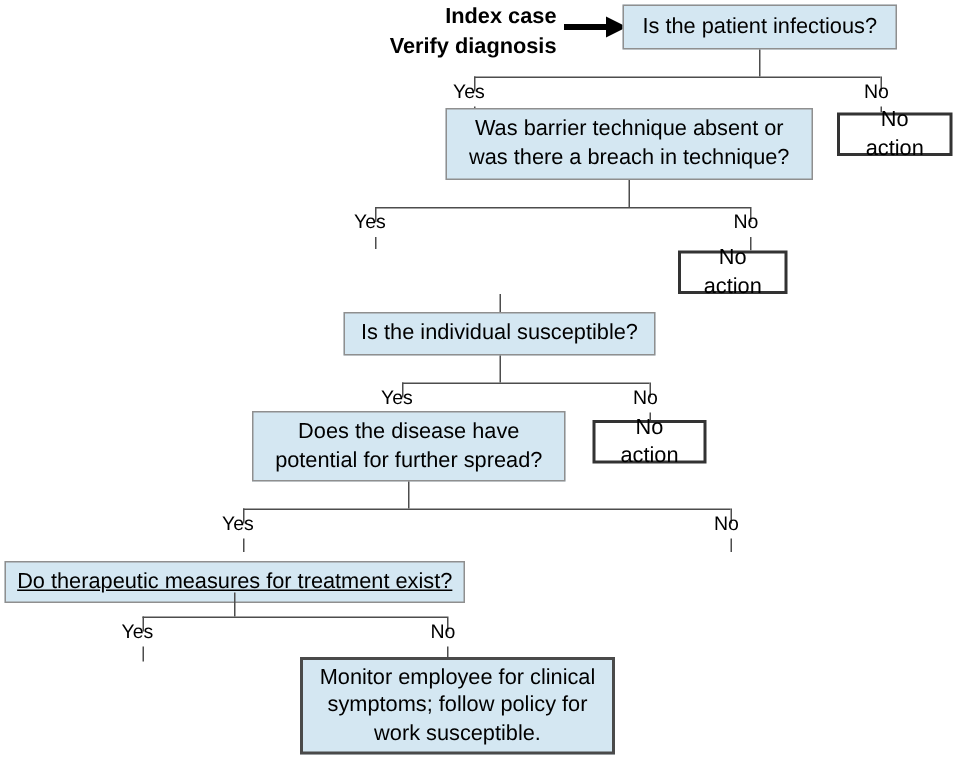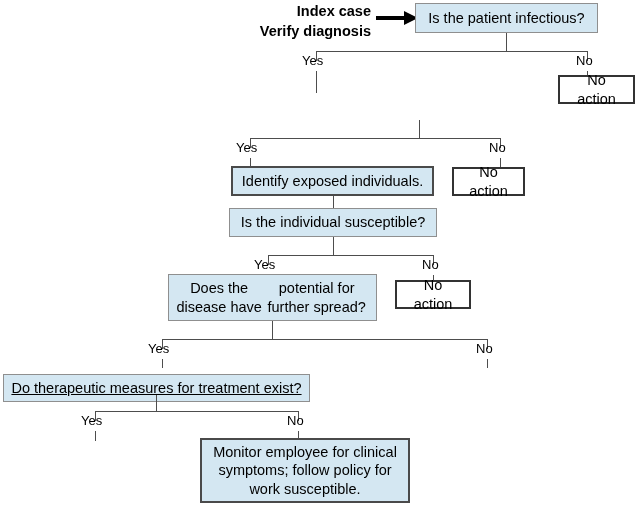--- a/index.html
+++ b/index.html
@@ -114,38 +114,38 @@
   <div class="line v" style="left:587px; top:51px; height:10px;"></div>
   <div class="line v" style="left:587px; top:71px; height:4px;"></div>
 
   <div class="branch-label" style="left:302px; top:53px;">Yes</div>
   <div class="branch-label" style="left:576px; top:53px;">No</div>
 
   <div class="node terminal" style="left:558px; top:75px; width:77px; height:29px;">
     <span>No action</span>
   </div>
 
+  <div class="node decision" style="left:297px; top:72px; width:245px; height:48px;">
+    <span>Was barrier technique absent or was there a breach in technique?</span>
+  </div>
 
   <div class="line v" style="left:419px; top:120px; height:18px;"></div>
   <div class="line h" style="left:250px; top:138px; width:250px;"></div>
   <div class="line v" style="left:250px; top:138px; height:10px;"></div>
   <div class="line v" style="left:250px; top:158px; height:8px;"></div>
   <div class="line v" style="left:500px; top:138px; height:10px;"></div>
   <div class="line v" style="left:500px; top:158px; height:9px;"></div>
 
   <div class="branch-label" style="left:236px; top:140px;">Yes</div>
   <div class="branch-label" style="left:489px; top:140px;">No</div>
 
   <div class="node terminal" style="left:452px; top:167px; width:73px; height:29px;">
     <span>No action</span>
   </div>
 
-  <div class="node action" style="left:231px; top:166px; width:203px; height:30px;">
-    <span>Identify exposed individuals.</span>
-  </div>
 
   <div class="line v" style="left:333px; top:196px; height:14px;"></div>
 
   <div class="node decision" style="left:229px; top:208px; width:208px; height:29px;">
     <span>Is the individual susceptible?</span>
   </div>
 
   <div class="line v" style="left:333px; top:237px; height:18px;"></div>
   <div class="line h" style="left:268px; top:255px; width:165px;"></div>
   <div class="line v" style="left:268px; top:255px; height:10px;"></div>
@@ -153,21 +153,21 @@
   <div class="line v" style="left:433px; top:255px; height:10px;"></div>
   <div class="line v" style="left:433px; top:275px; height:5px;"></div>
 
   <div class="branch-label" style="left:254px; top:257px;">Yes</div>
   <div class="branch-label" style="left:422px; top:257px;">No</div>
 
   <div class="node terminal" style="left:395px; top:280px; width:76px; height:29px;">
     <span>No action</span>
   </div>
 
-  <div class="node decision" style="left:168px; top:274px; width:209px; height:47px; flex-direction:row;">
+  <div class="node decision" style="left:168px; top:274px; width:209px; height:47px; flex-direction:column;">
     <span>Does the disease have</span>
     <span>potential for further spread?</span>
   </div>
 
   <div class="line v" style="left:272px; top:321px; height:18px;"></div>
   <div class="line h" style="left:162px; top:339px; width:325px;"></div>
   <div class="line v" style="left:162px; top:339px; height:10px;"></div>
   <div class="line v" style="left:162px; top:359px; height:9px;"></div>
   <div class="line v" style="left:487px; top:339px; height:10px;"></div>
   <div class="line v" style="left:487px; top:359px; height:9px;"></div>

